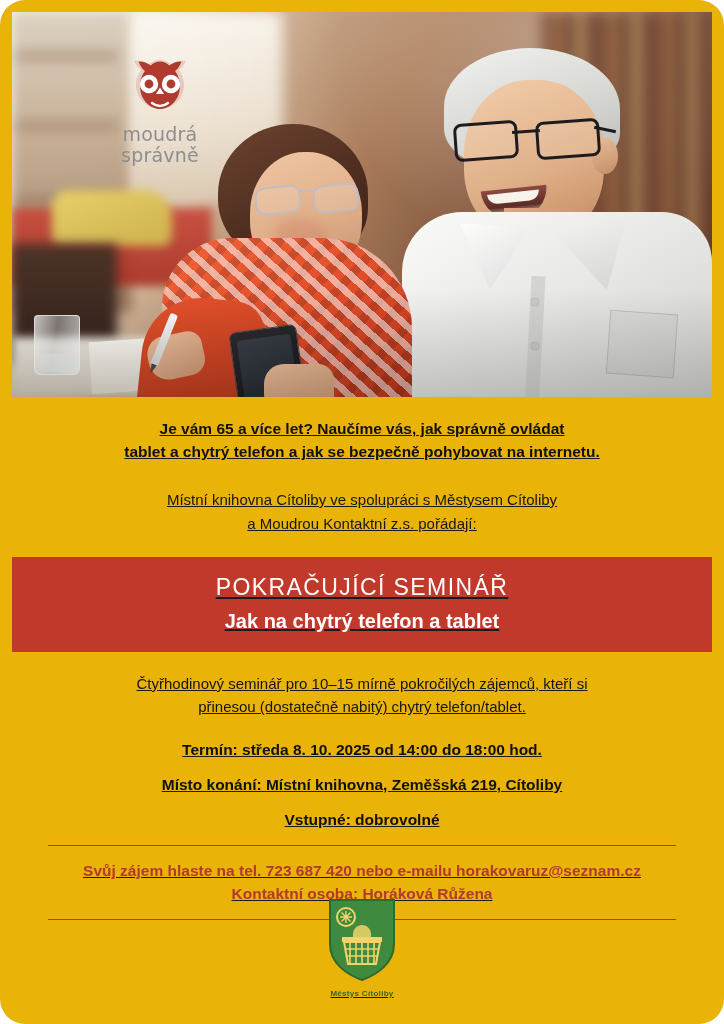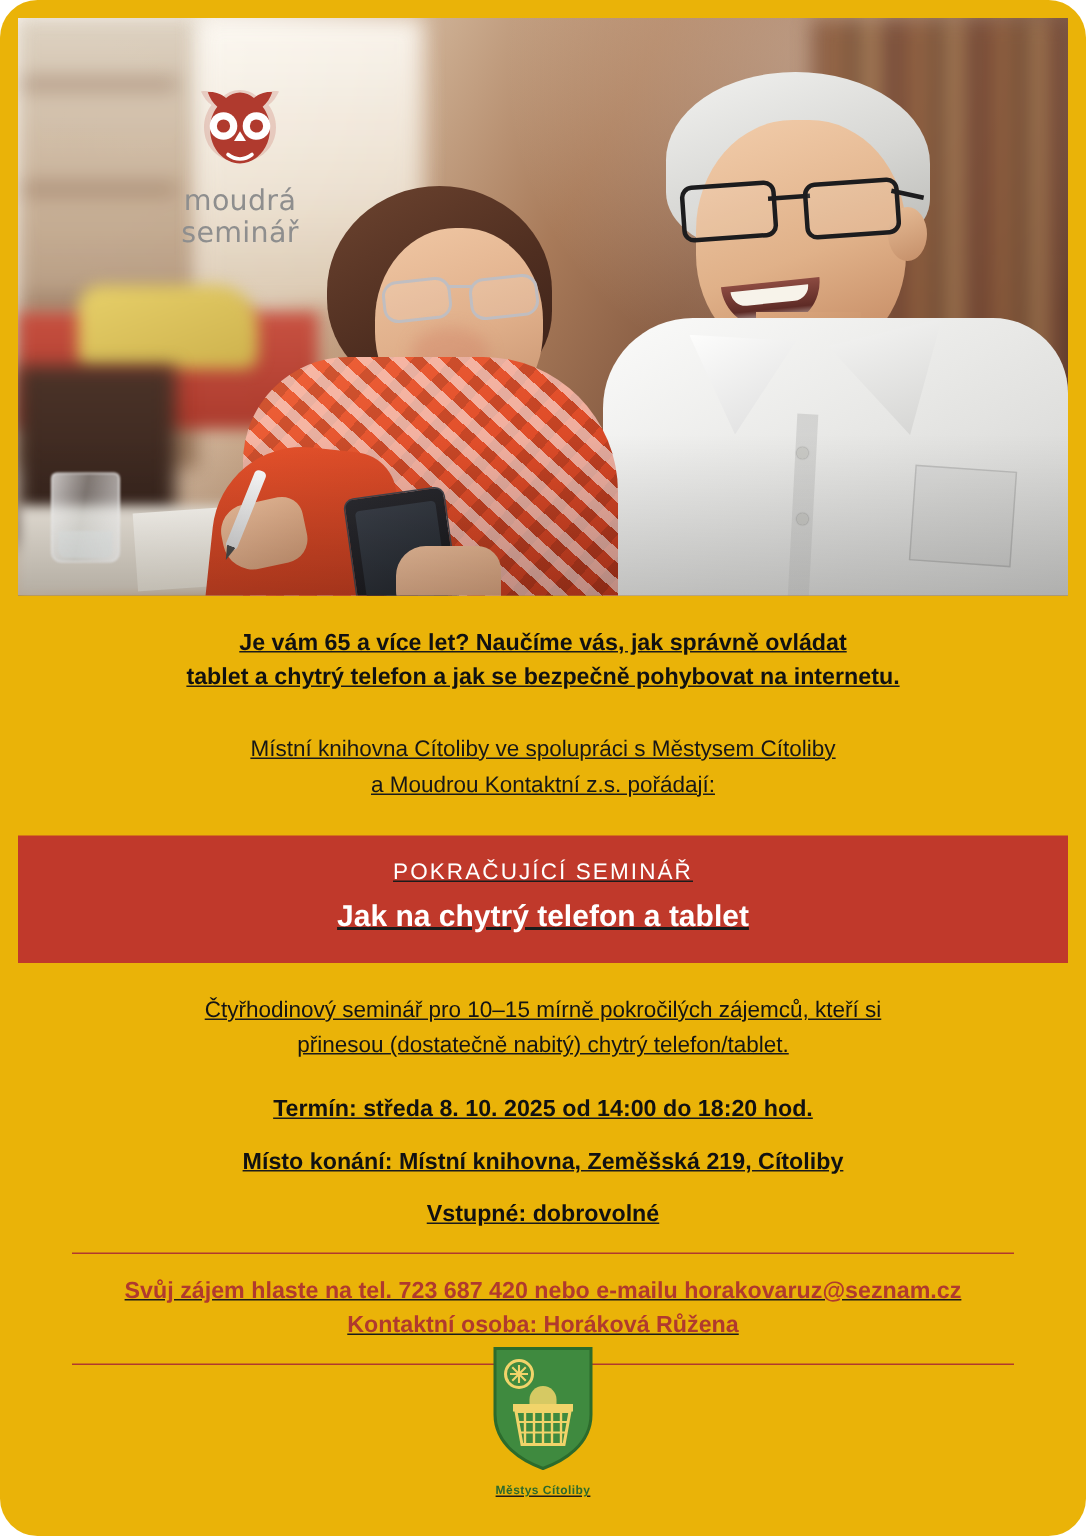--- a/index.html
+++ b/index.html
@@ -423,21 +423,21 @@
     color: #171717;
   }
   .band {
     margin-top: 22px;
     background: #c0392b;
     color: #ffffff;
     text-align: center;
     padding: 16px 10px 18px 10px;
   }
   .band-title {
-    font-size: 15px;
+    font-size: 23px;
     letter-spacing: 1.4px;
     line-height: 1.25;
   }
   .band-sub {
     font-size: 20px;
     font-weight: bold;
     line-height: 1.3;
     margin-top: 6px;
   }
   .desc {
@@ -561,21 +561,21 @@
         </g>
         <circle cx="32" cy="28" r="9.2" fill="#ffffff"></circle>
         <circle cx="54" cy="28" r="9.2" fill="#ffffff"></circle>
         <circle cx="32" cy="28" r="4.4" fill="#b03a2e"></circle>
         <circle cx="54" cy="28" r="4.4" fill="#b03a2e"></circle>
         <path d="M43 31.5l-4 6.5h8z" fill="#ffffff"></path>
         <path d="M35 47c2.5 2 5 3 8 3s5.5-1 8-3" stroke="#ffffff" stroke-width="2.4" fill="none" stroke-linecap="round"></path>
       </svg>
       <div class="logo-text">
         <div>moudrá</div>
-        <div>seminář</div>
+        <div>správně</div>
       </div>
     </div>
   </div>
 
   <div class="body-wrap">
 
     <div class="lead">
       <div>Je vám 65 a více let? Naučíme vás, jak správně ovládat</div>
       <div>tablet a chytrý telefon a jak se bezpečně pohybovat na internetu.</div>
     </div>
@@ -589,21 +589,21 @@
       <div class="band-title">POKRAČUJÍCÍ SEMINÁŘ</div>
       <div class="band-sub">Jak na chytrý telefon a tablet</div>
     </div>
 
     <div class="desc">
       <div>Čtyřhodinový seminář pro 10–15 mírně pokročilých zájemců, kteří si</div>
       <div>přinesou (dostatečně nabitý) chytrý telefon/tablet.</div>
     </div>
 
     <div class="details">
-      <div>Termín: středa 8. 10. 2025 od 14:00 do 18:20 hod.</div>
+      <div>Termín: středa 8. 10. 2025 od 14:00 do 18:00 hod.</div>
       <div>Místo konání: Místní knihovna, Zeměšská 219, Cítoliby</div>
       <div>Vstupné: dobrovolné</div>
     </div>
 
     <div class="rule"></div>
 
     <div class="contact">
       <div>Svůj zájem hlaste na tel. 723 687 420 nebo e-mailu horakovaruz@seznam.cz</div>
       <div>Kontaktní osoba: Horáková Růžena</div>
     </div>

